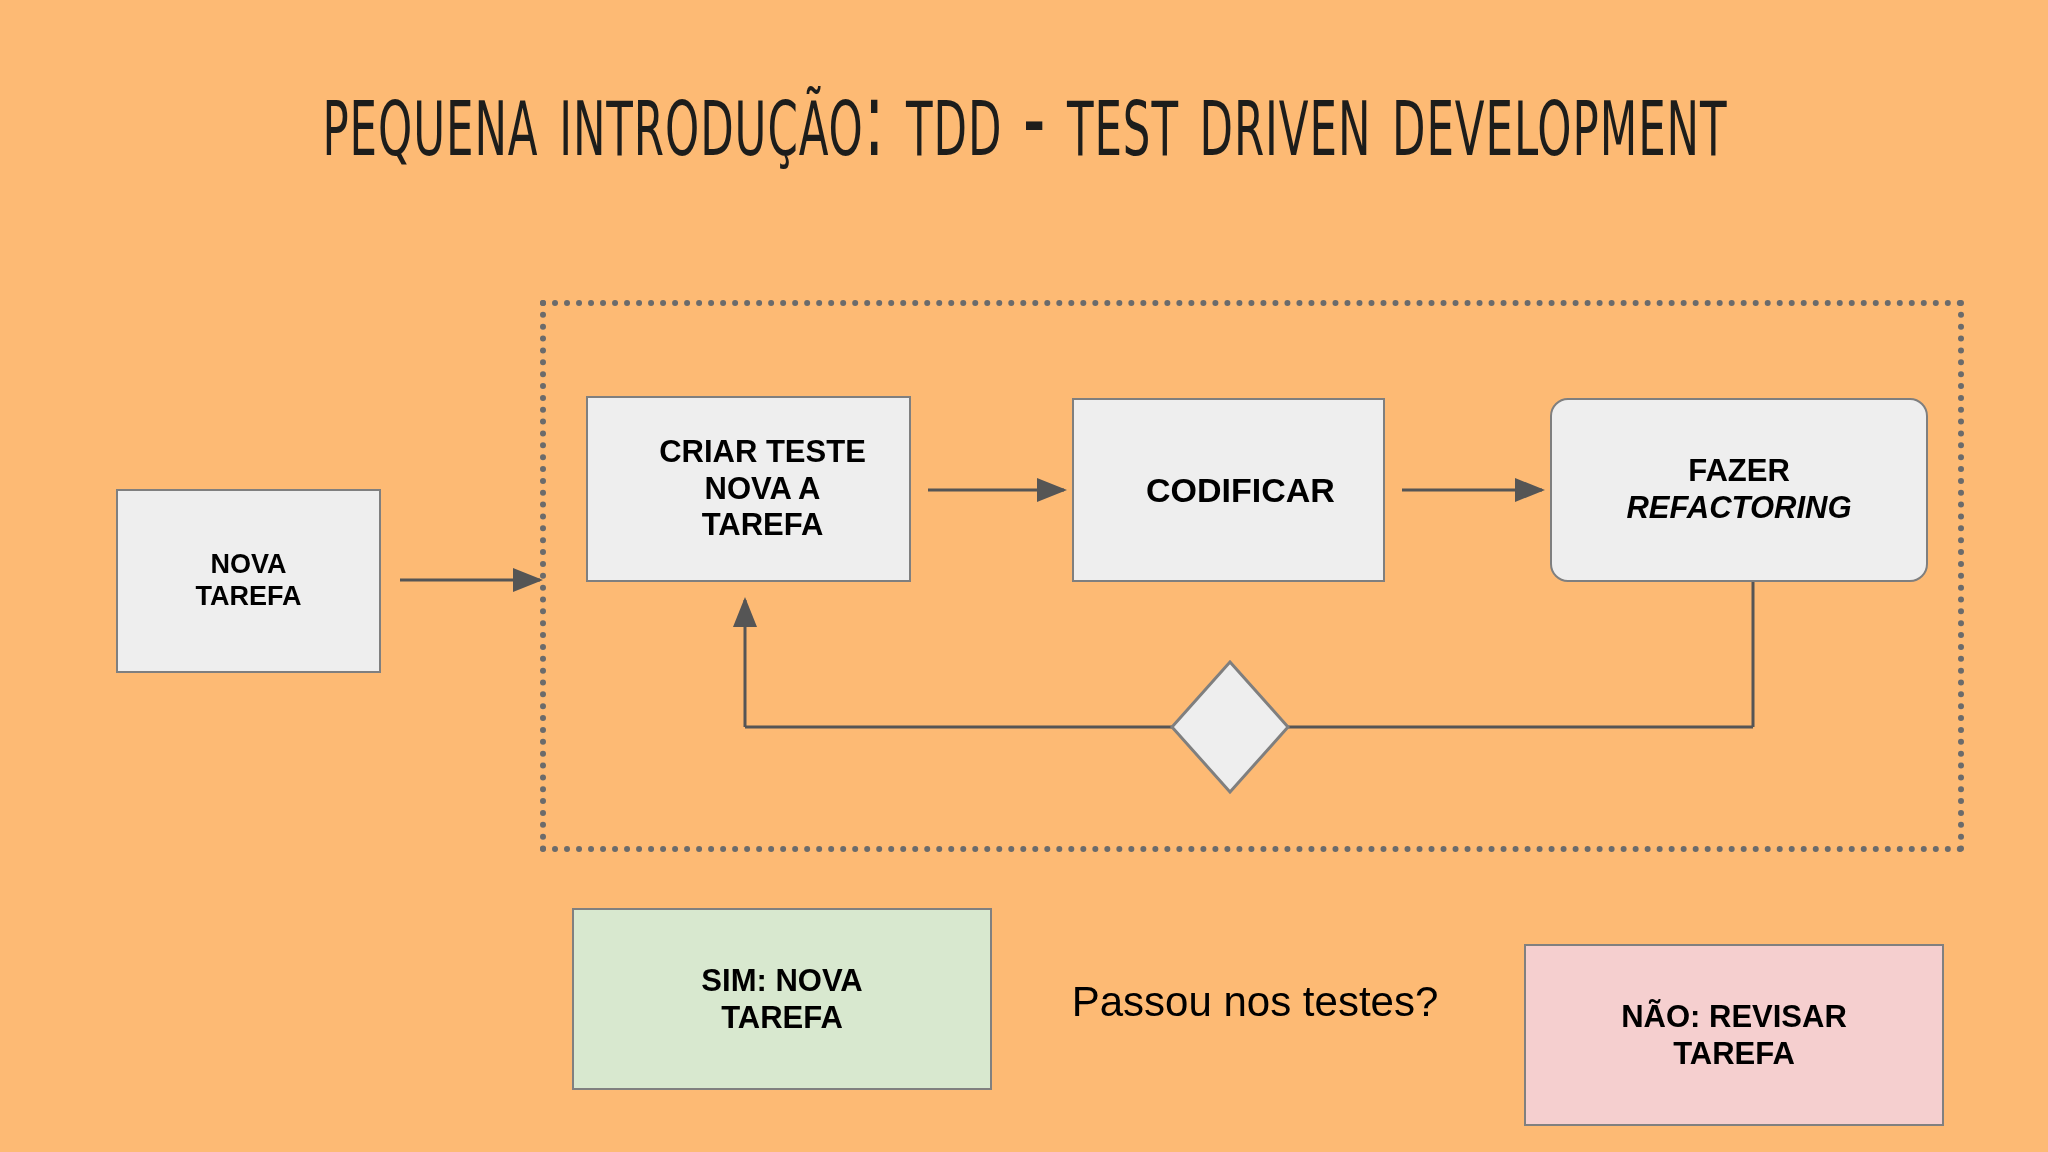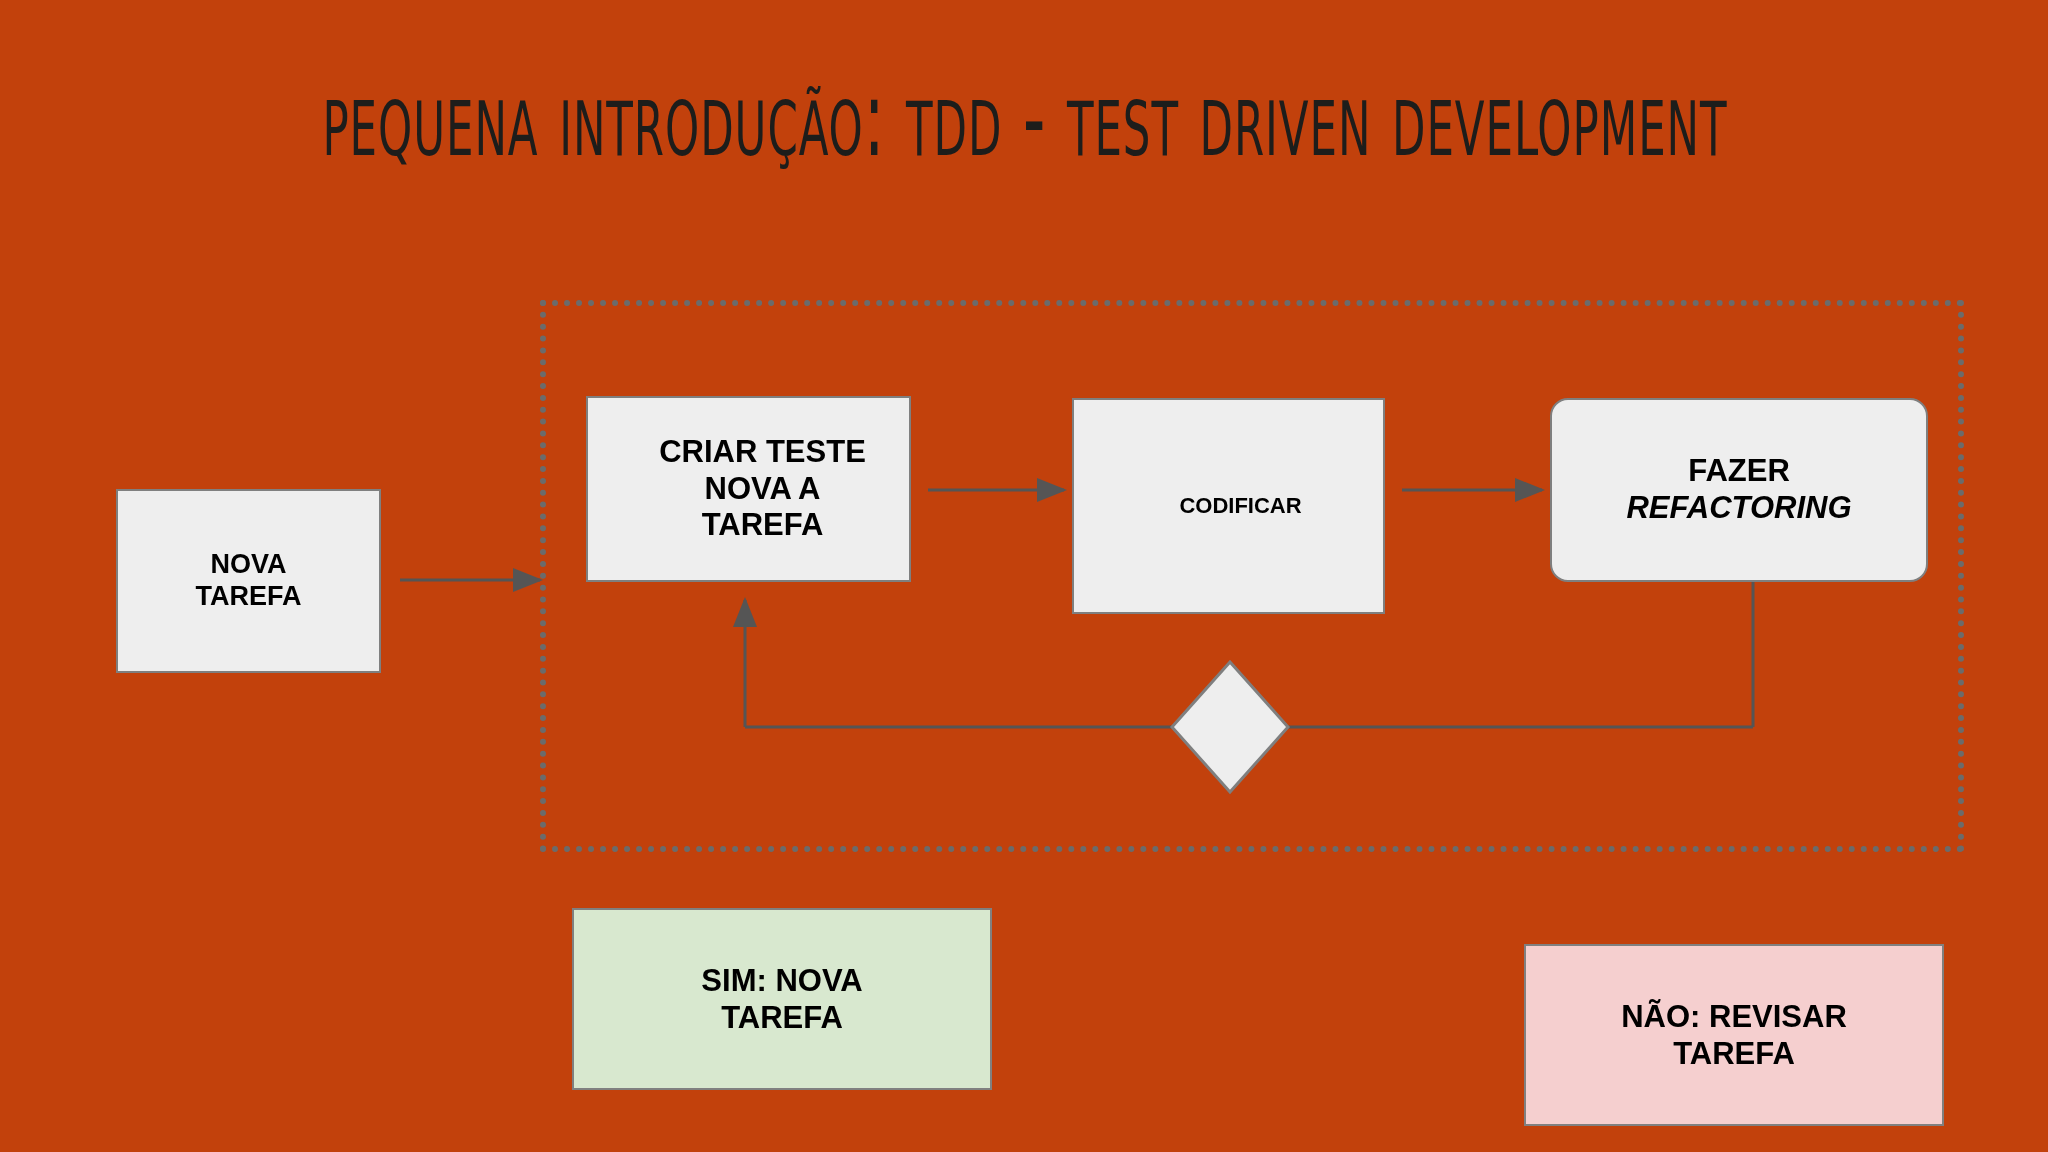--- a/index.html
+++ b/index.html
@@ -7,21 +7,21 @@
     padding: 0;
     background: #ffffff;
   }
   body {
     font-family: "Liberation Sans", sans-serif;
   }
   #slide {
     position: relative;
     width: 2048px;
     height: 1152px;
-    background: #c2410c;
+    background: #fdba74;
     overflow: hidden;
     text-decoration: underline;
   }
 
   
   #title {
     position: absolute;
     left: 70px;
     top: 62px;
     width: 1910px;
@@ -80,22 +80,22 @@
     top: 396px;
     width: 325px;
     height: 186px;
     font-size: 31px;
     padding-left: 28px;
   }
   #box-codificar {
     left: 1072px;
     top: 398px;
     width: 313px;
-    height: 216px;
-    font-size: 22px;
+    height: 184px;
+    font-size: 34px;
     padding-left: 24px;
   }
   #box-refactoring {
     left: 1550px;
     top: 398px;
     width: 378px;
     height: 184px;
     font-size: 31px;
     border-radius: 18px;
   }
@@ -210,19 +210,20 @@
     <line x1="745" y1="727" x2="745" y2="600" stroke="#555555" stroke-width="3" marker-end="url(#arrowhead-up)"></line>
 
     <polygon points="1230,662 1288,727 1230,792 1172,727" fill="#eeeeee" stroke="#7f7f7f" stroke-width="3"></polygon>
   </svg>
 
   <div class="legend-box" id="box-sim">
     <span>SIM: NOVA</span>
     <span>TAREFA</span>
   </div>
 
+  <div id="question">Passou nos testes?</div>
 
   <div class="legend-box" id="box-nao">
     <span>NÃO: REVISAR</span>
     <span>TAREFA</span>
   </div>
 
 </div>
 
 </body></html>

